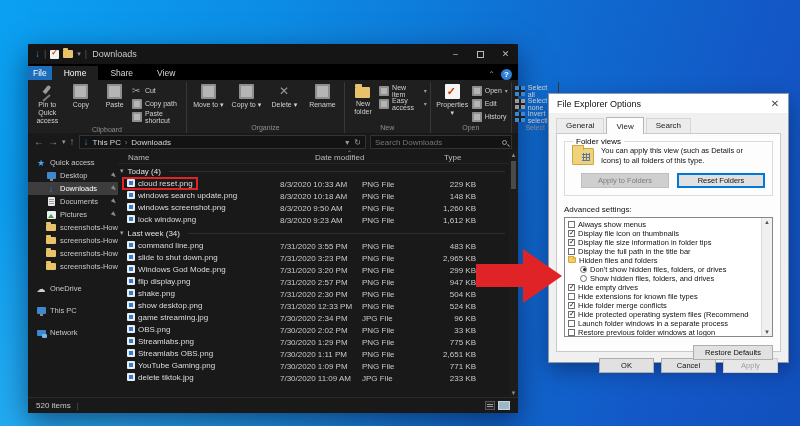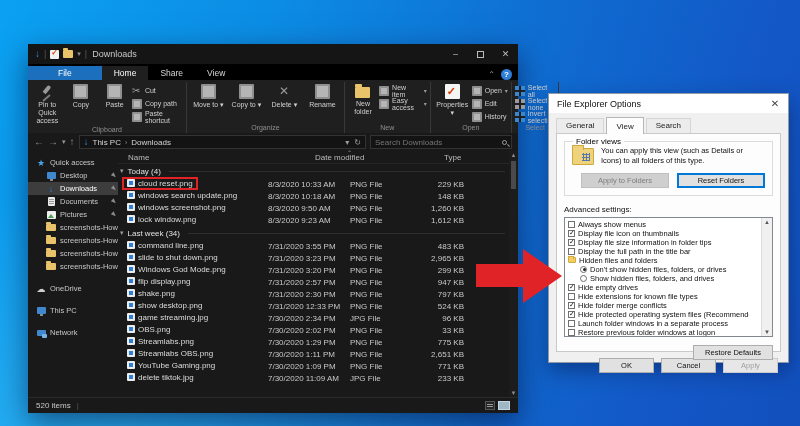--- a/index.html
+++ b/index.html
@@ -23,21 +23,21 @@
   .fold-ic { width:10px; height:8px; background:#e8c36a; border-radius:1px; position:relative; }
   .fold-ic::before { content:""; position:absolute; top:-2px; left:0; width:5px; height:2px; background:#e8c36a; border-radius:1px 1px 0 0; }
   .tiny-chev { color:#8f8f8f; font-size:7px; }
   .win-title { color:#c8c8c8; margin-left:5px; }
   .win-controls { margin-left:auto; display:flex; height:100%; }
   .wc { width:25px; display:flex; align-items:center; justify-content:center; color:#bbb; font-size:9px; }
   .wc-max i { display:block; width:7px; height:7px; border:1px solid #bbb; }
   
   .etabs { height:16px; background:#000; display:flex; align-items:flex-end; flex:0 0 auto; }
   .etab { padding:2px 12px 2px; font-size:8.5px; color:#d8d8d8; }
-  .etab.file { background:#1c6fbd; color:#fff; padding:2px 30px; }
+  .etab.file { background:#1c6fbd; color:#fff; padding:2px 5px; }
   .etab.active { background:#1f1f1f; color:#fff; }
   .etabs-right { margin-left:auto; display:flex; align-items:center; gap:6px; padding-right:6px; }
   .rib-collapse { color:#9a9a9a; font-size:8px; }
   .help-ic { width:11px; height:11px; border-radius:50%; background:#2f7fd6; color:#fff; font-size:8px;
     display:flex; align-items:center; justify-content:center; font-weight:bold; }
   
   .ribbon { height:53px; background:#1f1f1f; display:flex; flex:0 0 auto; padding-top:2px; }
   .rgroup { display:flex; flex-direction:column; border-right:1px solid #383838; padding:0 3px; }
   .rrow { display:flex; flex:1; align-items:flex-start; gap:1px; }
   .rlabel { text-align:center; color:#8f8f8f; font-size:7px; padding:1px 0 2px; }
@@ -105,21 +105,21 @@
   .col-type { flex:0 0 62px; }
   .col-size { flex:0 0 58px; text-align:right; padding-right:6px; }
   .sort-chev { position:absolute; top:-4px; left:32px; color:#999; font-size:6px; }
   .fgroup-head { height:14px; display:flex; align-items:center; gap:4px; font-size:8px; color:#e0e0e0; padding-left:2px; }
   .fg-chev { color:#9a9a9a; font-size:7px; }
   .fg-line { flex:1; height:1px; background:#2e2e2e; margin:0 4px; }
   .frow { height:12px; display:flex; align-items:center; font-size:8px; color:#dcdcdc; }
   .fname { flex:0 0 150px; padding-left:6px; min-width:0; }
   .fname-inner { display:inline-flex; align-items:center; gap:3px; padding:0 3px; max-width:100%; }
   .frow.hl .fname-inner { box-shadow:0 0 0 2px #e02327; }
-  .fdate { flex:0 0 82px; color:#c9c9c9; }
+  .fdate { flex:0 0 82px; color:#c9c9c9;margin-left:12px; }
   .ftype { flex:0 0 62px; color:#c9c9c9; }
   .fsize { flex:0 0 58px; text-align:right; padding-right:6px; color:#c9c9c9; }
   .fi-img { width:8px; height:8px; background:#ececec; border-radius:1px; position:relative; flex:0 0 auto; }
   .fi-img::after { content:""; position:absolute; left:2px; top:2px; width:4px; height:4px; background:#2f7fd6; }
   .ftext { white-space:nowrap; overflow:hidden; }
   
   .escroll { position:absolute; right:0; top:0; bottom:0; width:9px; background:#1c1c1c; display:flex; flex-direction:column; align-items:center; }
   .escroll .ar { color:#8a8a8a; font-size:6px; line-height:8px; }
   .escroll .thumb { width:5px; height:28px; background:#4a4a4a; margin-top:2px; }
   .escroll .sp { flex:1; }
@@ -516,21 +516,21 @@
             <span class="ftype">PNG File</span>
             <span class="fsize">947 KB</span>
           </div>
           <div class="frow">
             <span class="fname"><span class="fname-inner">
                 <span class="fi-img"></span>
                 <span class="ftext">shake.png</span>
               </span></span>
             <span class="fdate">7/31/2020 2:30 PM</span>
             <span class="ftype">PNG File</span>
-            <span class="fsize">797 KB</span>
+            <span class="fsize">504 KB</span>
           </div>
           <div class="frow">
             <span class="fname"><span class="fname-inner">
                 <span class="fi-img"></span>
                 <span class="ftext">show desktop.png</span>
               </span></span>
             <span class="fdate">7/31/2020 12:33 PM</span>
             <span class="ftype">PNG File</span>
             <span class="fsize">524 KB</span>
           </div>

